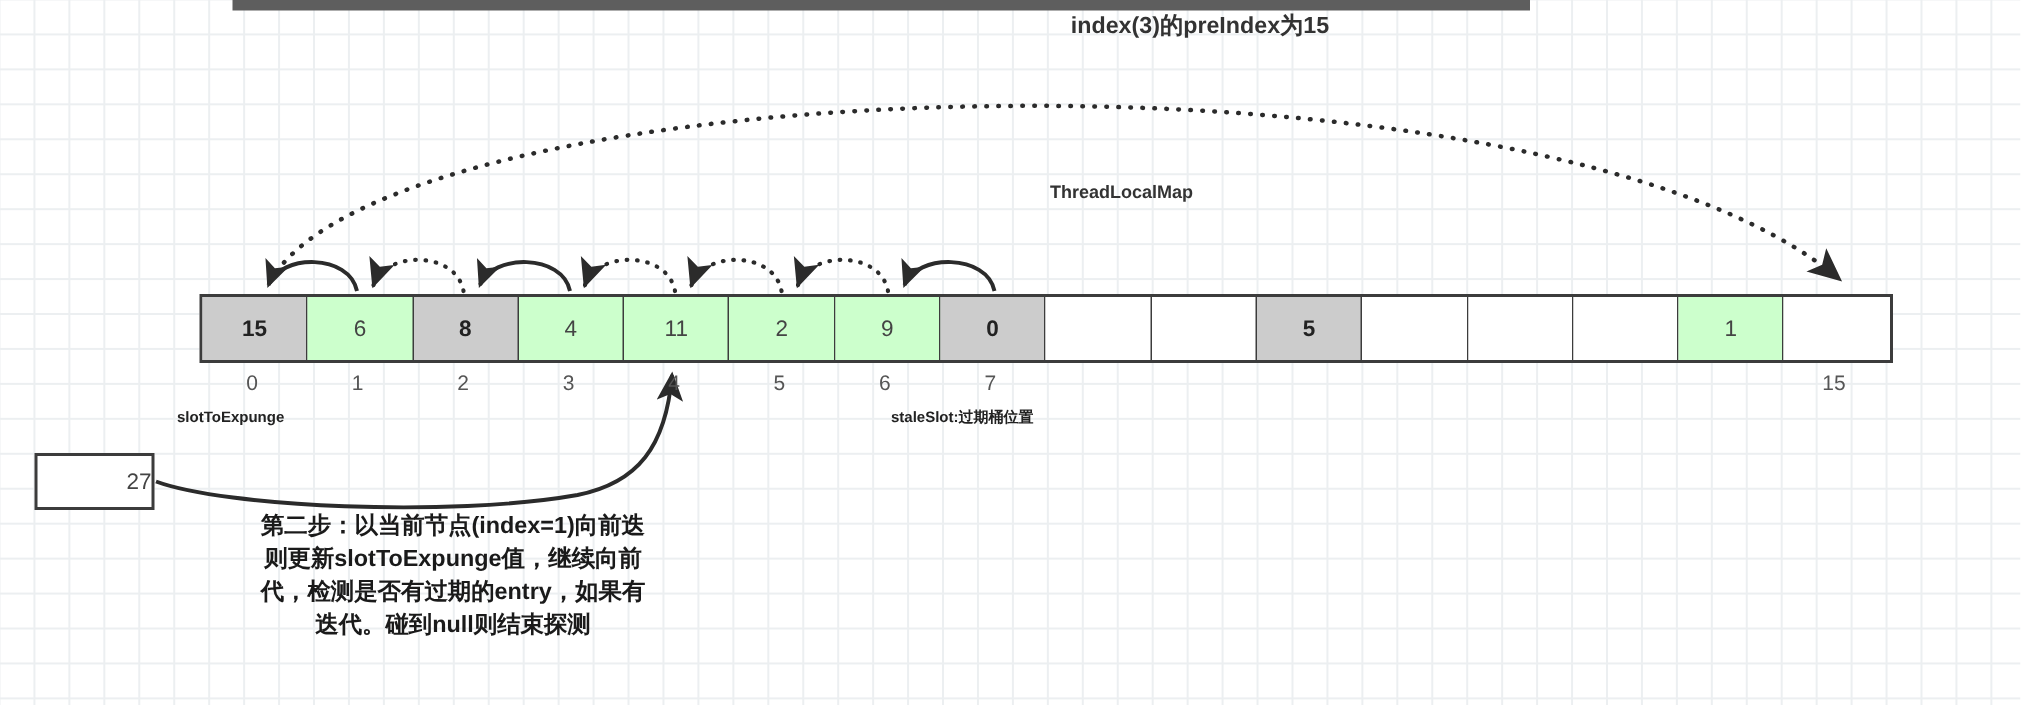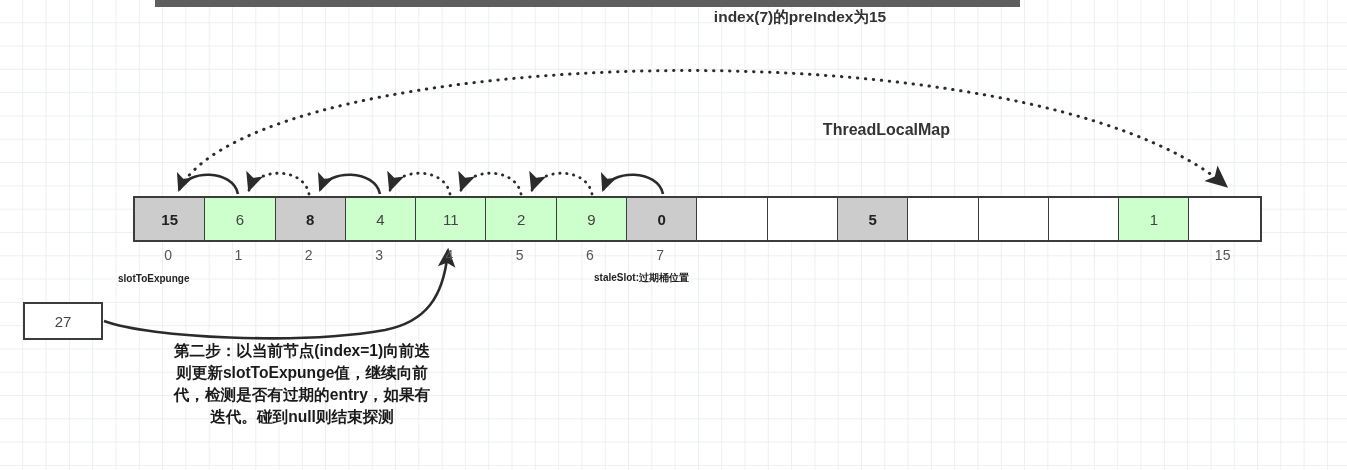--- a/index.html
+++ b/index.html
@@ -39,22 +39,22 @@
     text-align: center;
     font-size: 15.5px;
     font-weight: bold;
     color: #333333;
     letter-spacing: 0px;
   }
   .tlm-label {
     position: absolute;
     left: 700px; top: 121px;
     width: 250px;
-    text-align: right;
-    font-size: 16px;
+    text-align: left;
+    font-size: 12px;
     font-weight: bold;
     color: #333333;
   }
   
   #array {
     position: absolute;
     left: 133px; top: 196px;
     height: 46px;
     display: flex;
     border: 2px solid #3c3c3c;
@@ -98,21 +98,21 @@
 
   
   #box27 {
     position: absolute;
     left: 23px; top: 302px;
     width: 80px; height: 38px;
     border: 2.5px solid #3c3c3c;
     background: #ffffff;
     display: flex;
     align-items: center;
-    justify-content: center;
+    justify-content: flex-end;
     font-size: 15px;
     color: #444444;
   }
 
   
   #caption {
     position: absolute;
     left: 118px; top: 340px;
     width: 368px;
     text-align: center;
@@ -123,21 +123,21 @@
   }
   #caption div { white-space: nowrap; }
 </style>
 </head>
 <body>
 
 <div id="canvas">
 
   <div class="topbar"></div>
 
-  <div class="title">index(7)的preIndex为15</div>
+  <div class="title">index(3)的preIndex为15</div>
 
   <div class="tlm-label">ThreadLocalMap</div>
 
   <svg id="svg-layer" viewBox="0 0 1347 470">
     <defs>
       <marker id="ah" markerWidth="9" markerHeight="9" refX="6.2" refY="3.2" orient="auto" markerUnits="strokeWidth">
         <path d="M0,0 L7,3.2 L0,6.4 L1.6,3.2 z" fill="#2b2b2b"></path>
       </marker>
       <marker id="ah2" markerWidth="10" markerHeight="10" refX="6.6" refY="3.4" orient="auto" markerUnits="strokeWidth">
         <path d="M0,0 L7.5,3.4 L0,6.8 L1.7,3.4 z" fill="#2b2b2b"></path>

